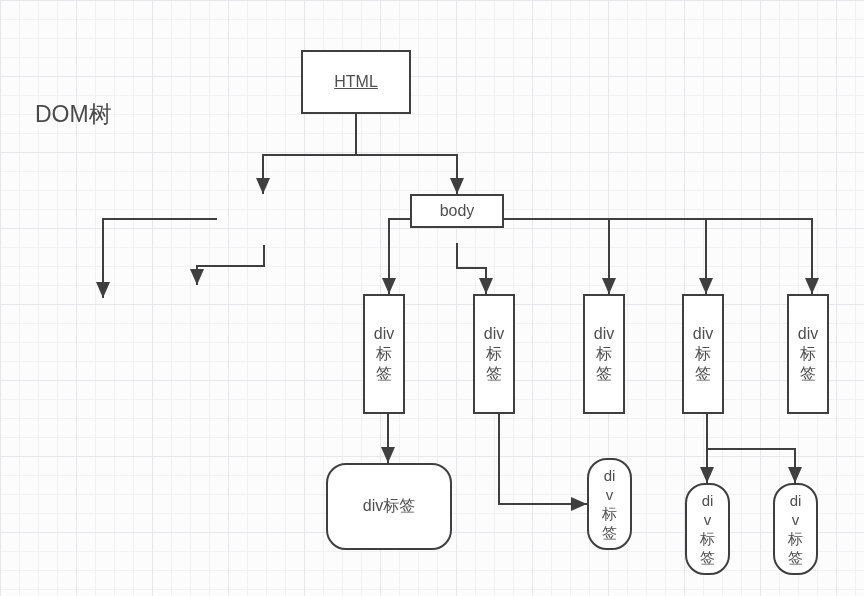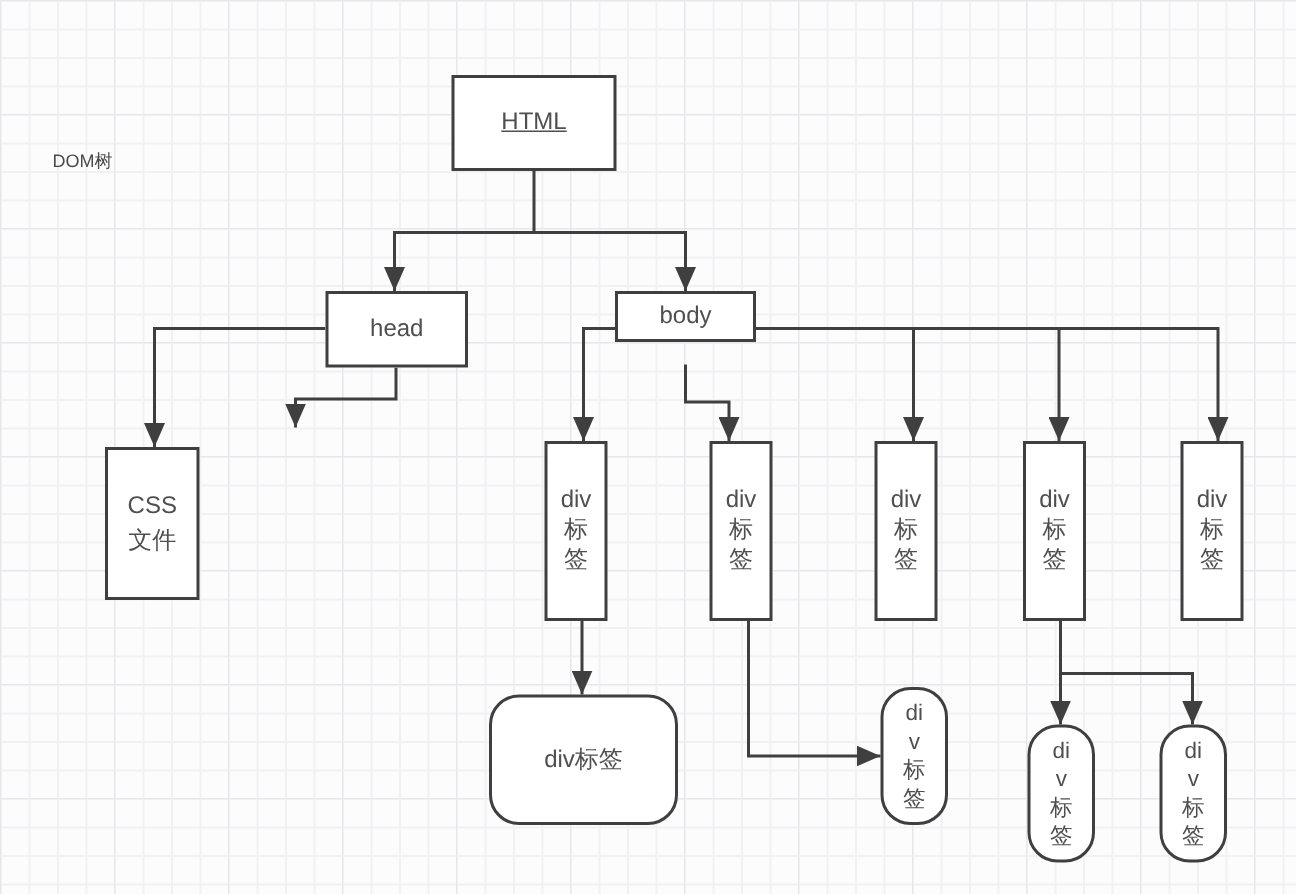--- a/index.html
+++ b/index.html
@@ -57,21 +57,21 @@
   .n-div5   { left:787px; }
   .n-wide   { left:326px; top:463px; width:126px; height:87px; border-radius:20px; }
   .n-child  { width:45px; height:92px; font-size:15px; line-height:19px;border-radius:20px; }
   .n-childa { left:587px; top:458px; }
   .n-childb { left:685px; top:483px; }
   .n-childc { left:773px; top:483px; }
   .caption {
     position: absolute;
     left: 35px;
     top: 99px;
-    font-size: 12px;
+    font-size: 23px;
     color: #4a4a4a;
   }
 </style>
 </head>
 <body>
 
 <div class="canvas">
 
   <svg class="edges" width="864" height="596" viewBox="0 0 864 596" xmlns="http://www.w3.org/2000/svg">
     <defs>
@@ -94,32 +94,25 @@
     <polyline points="707,414 707,483" marker-end="url(#arrow)"></polyline>
     <polyline points="707,449 795,449 795,483" marker-end="url(#arrow)"></polyline>
   </svg>
 
   <div class="caption">DOM树</div>
 
   <div class="node n-html">
     <span class="lbl">HTML</span>
   </div>
 
-  <div class="node n-head">
-    <span class="lbl">head</span>
-  </div>
 
   <div class="node n-body">
     <span class="lbl">body</span>
   </div>
 
-  <div class="node n-css">
-    <span class="lbl">CSS
-文件</span>
-  </div>
 
 
   <div class="node n-div n-div1">
     <span class="lbl">div
 标
 签</span>
   </div>
 
   <div class="node n-div n-div2">
     <span class="lbl">div

